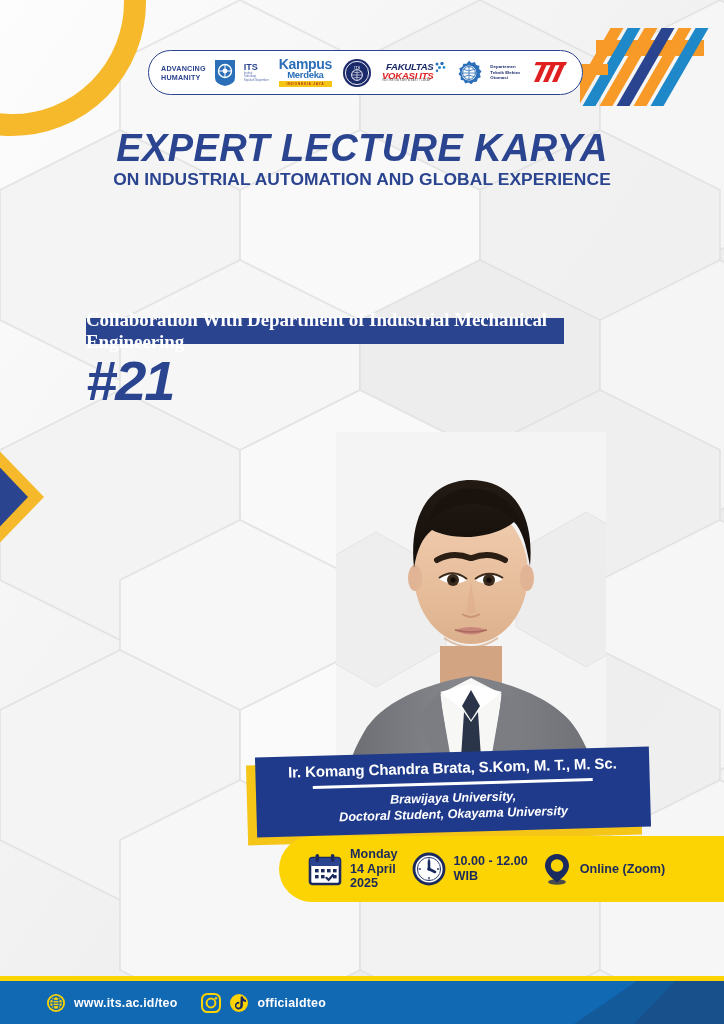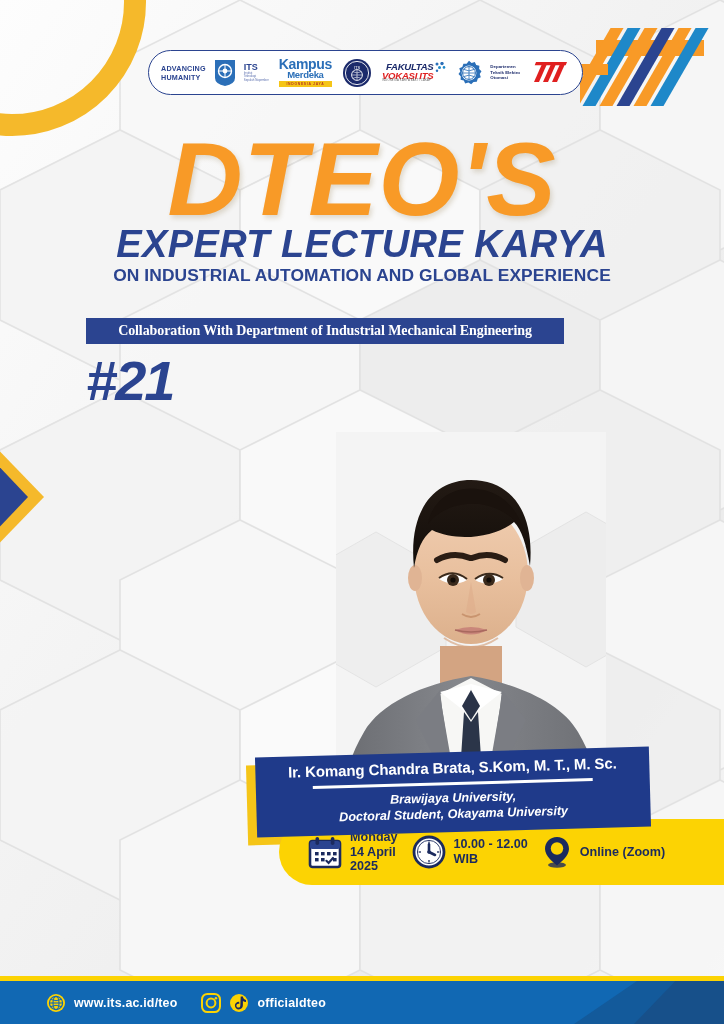--- a/index.html
+++ b/index.html
@@ -70,21 +70,21 @@
     letter-spacing: .1px; line-height: 1.2; margin-top: 0;
   }
 
   
   .collab {
     position:absolute; left:86px; top:318px;
     width: 478px; height: 26px;
     background:#2B4490; color:#fff;
     display:flex; align-items:center; justify-content:center;
     font-family:"Liberation Serif", serif;
-    font-size:14px; font-weight:bold; letter-spacing:-.1px;
+    font-size:19px; font-weight:bold; letter-spacing:-.1px;
     z-index:7;
   }
 
   
   .numtopic { position:absolute; left:86px; top:352px; width:490px; display:flex; gap:14px; z-index:7; }
   .hashnum {
     font-size:56px; font-weight:900; font-style:italic; color:#2B4490;
     line-height:.95; letter-spacing:-2px; flex:0 0 auto; padding-top:2px;
   }
   .topic {
@@ -108,21 +108,21 @@
     background:#1F3A8A; transform: rotate(-1.6deg); z-index:9;
     display:flex; flex-direction:column; align-items:center; justify-content:center;
     padding: 6px 10px 8px;
   }
   .sp-name { font-size:15px; font-weight:bold; color:#fff; letter-spacing:-.1px; white-space:nowrap; }
   .sp-rule { width:280px; height:2.6px; background:#fff; margin:6px 0 5px; }
   .sp-aff { font-size:12.6px; font-weight:bold; font-style:italic; color:#fff; line-height:1.3; text-align:center; }
 
   
   .infobar {
-    position:absolute; left:279px; top:819px; width:445px; height:66px;
+    position:absolute; left:279px; top:836px; width:445px; height:66px;
     background:#FCD303; border-radius:33px 0 0 33px;
     display:flex; align-items:center; gap:13px; padding-left:28px;
     z-index:8;
   }
   .info-item { display:flex; align-items:center; gap:7px; }
   .info-text { font-size:12.6px; font-weight:bold; color:#1b2a5e; line-height:1.17; }
 
   
   .footer { position:absolute; left:0; bottom:0; width:724px; height:48px; z-index:10; overflow:hidden;margin-top:46px; }
   .footer-yellow { position:absolute; left:0; top:0; width:724px; height:5px; background:#FCD303; }
@@ -263,21 +263,20 @@
       <g fill="#E02020">
         <polygon points="4,20 12,2 17,2 9,20"></polygon>
         <polygon points="13,20 21,2 26,2 18,20"></polygon>
         <polygon points="22,20 30,2 35,2 27,20"></polygon>
         <rect x="6" y="0" width="31" height="3.2" transform="skewX(-22)"></rect>
       </g>
     </svg>
   </div>
 
   <div class="title-wrap">
-    <div class="dteo">DTEO'S</div>
     <div class="els">EXPERT LECTURE KARYA</div>
     <div class="els-sub">ON INDUSTRIAL AUTOMATION AND GLOBAL EXPERIENCE</div>
   </div>
 
   <svg class="chev" width="230" height="290" viewBox="0 0 230 290">
     <polygon points="0,0 140,145 0,290" fill="#F5B92B"></polygon>
     <polygon points="0,14 124,145 0,276" fill="#2B4490"></polygon>
   </svg>
 
   <div class="collab">Collaboration With Department of Industrial Mechanical Engineering</div>

